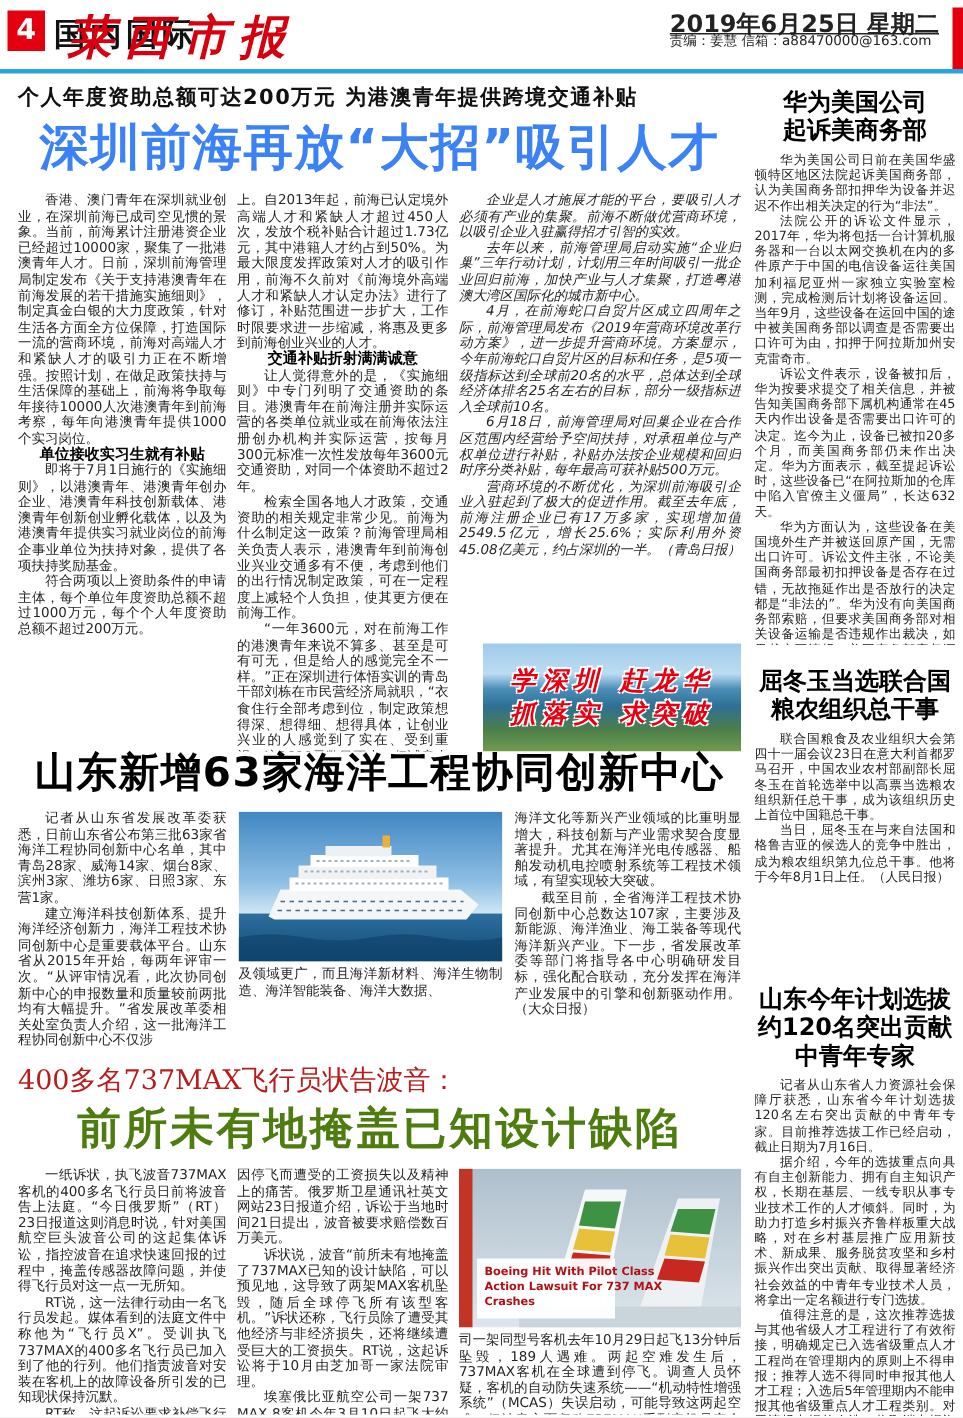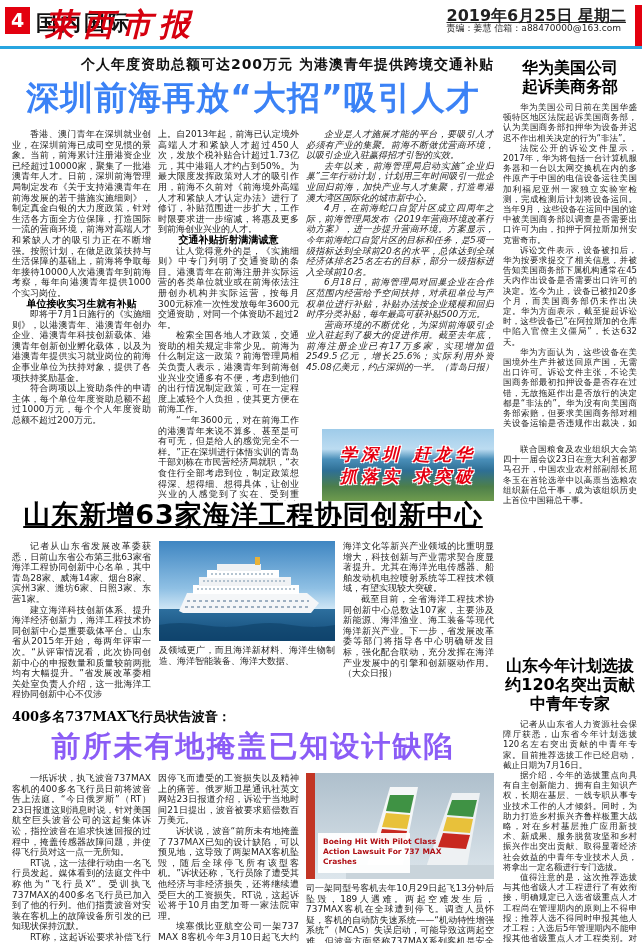--- a/index.html
+++ b/index.html
@@ -22,45 +22,45 @@
 
   
   .bodytxt { font-size:9px; line-height:10.6px; text-align:justify; color:#242424; }
   .bodytxt p { text-indent:2em; margin:0; }
   .bodytxt p.cont { text-indent:0; }
   .subhead { font-size:10px; font-weight:bold; text-align:center; text-indent:0 !important; margin:3px 0 2px 0; color:#000; }
   .cols { display:flex; }
 
   
   .a1 { position:absolute; top:56px; left:12px; width:482px; height:434px; }
-  .a1-kicker { text-align:right; font-size:14px; font-weight:bold; color:#111; letter-spacing:1px; }
+  .a1-kicker { text-align:left; font-size:14px; font-weight:bold; color:#111; letter-spacing:1px; }
   .a1-headline { text-align:center; font-size:33px; font-weight:bold; color:#3b82f6; letter-spacing:1px; margin-top:2px; }
   .a1-cols { margin-top:8px; height:372px; overflow:hidden; }
   .a1 .c1 { width:139px; margin-right:7px; overflow:hidden; }
   .a1 .c2 { width:141px; margin-right:7px; overflow:hidden; }
   .a1 .c3 { width:188px; overflow:hidden; display:flex; flex-direction:column;font-style:italic; }
   .banner { margin-top:auto; margin-left:16px; width:172px; height:72px; position:relative;
             background:linear-gradient(180deg,#9ecbe9 0%,#bcdcf1 28%,#4a8fb9 42%,#2e6f95 58%,#4d7f4a 80%,#6f9c4e 100%);
             display:flex; flex-direction:column; justify-content:center; align-items:center; overflow:hidden; }
   .banner-line { font-size:17px; font-weight:bold; color:#e60012; letter-spacing:4px; line-height:22px;
             text-shadow:-1px -1px 0 #fff,1px -1px 0 #fff,-1px 1px 0 #fff,1px 1px 0 #fff; white-space:nowrap; }
 
   
   .a2 { position:absolute; top:497px; left:12px; width:482px; height:206px; overflow:hidden; }
-  .a2-headline { text-align:center; font-size:27px; font-weight:bold; color:#000; letter-spacing:1px;text-decoration:underline; }
+  .a2-headline { text-align:center; font-size:27px; font-weight:bold; color:#000; letter-spacing:1px; }
   .a2-cols { margin-top:8px; height:158px; overflow:hidden; }
   .a2 .c1 { width:139px; margin-right:8px; overflow:hidden; }
   .a2 .c2 { width:176px; margin-right:8px; overflow:hidden; }
   .a2 .c3 { width:151px; overflow:hidden; }
   .shipimg { width:176px; height:100px; display:block; margin-bottom:4px; }
 
   
   .a3 { position:absolute; top:708px; left:12px; width:482px; height:235px; overflow:hidden; }
-  .a3-kicker { font-family:"DejaVu Serif", serif; font-size:13px; color:#000000;font-weight:bold; }
-  .a3-headline { text-align:center; font-size:29px; font-weight:bold; color:#8b5cf6; letter-spacing:2px; margin-top:1px; }
+  .a3-kicker { font-family:"DejaVu Serif", serif; font-size:18px; color:#b91c1c; }
+  .a3-headline { text-align:center; font-size:29px; font-weight:bold; color:#4d7c0f; letter-spacing:2px; margin-top:1px; }
   .a3-cols { margin-top:6px; height:172px; overflow:hidden; }
   .a3 .c1 { width:139px; margin-right:7px; overflow:hidden; }
   .a3 .c2 { width:141px; margin-right:7px; overflow:hidden; }
   .a3 .c3 { width:188px; overflow:hidden; }
   .planeimg { width:188px; height:106px; display:block; margin-bottom:4px; }
 
   
   .sb { position:absolute; top:58px; left:503px; width:134px; height:884px; }
   .sb-art { margin-bottom:14px; }
   .sb-headline { text-align:center; font-weight:bold; color:#000; font-size:16px; line-height:19px; margin-bottom:6px; }
@@ -219,22 +219,27 @@
       </div>
       <div class="bodytxt">
         <p>华为美国公司日前在美国华盛顿特区地区法院起诉美国商务部，认为美国商务部扣押华为设备并迟迟不作出相关决定的行为“非法”。</p>
         <p>法院公开的诉讼文件显示，2017年，华为将包括一台计算机服务器和一台以太网交换机在内的多件原产于中国的电信设备运往美国加利福尼亚州一家独立实验室检测，完成检测后计划将设备运回。当年9月，这些设备在运回中国的途中被美国商务部以调查是否需要出口许可为由，扣押于阿拉斯加州安克雷奇市。</p>
         <p>诉讼文件表示，设备被扣后，华为按要求提交了相关信息，并被告知美国商务部下属机构通常在45天内作出设备是否需要出口许可的决定。迄今为止，设备已被扣20多个月，而美国商务部仍未作出决定。华为方面表示，截至提起诉讼时，这些设备已“在阿拉斯加的仓库中陷入官僚主义僵局”，长达632天。</p>
         <p>华为方面认为，这些设备在美国境外生产并被送回原产国，无需出口许可。诉讼文件主张，不论美国商务部最初扣押设备是否存在过错，无故拖延作出是否放行的决定都是“非法的”。华为没有向美国商务部索赔，但要求美国商务部对相关设备运输是否违规作出裁决，如果裁定不违规，美国商务部应归还相关设备。（新华网）</p>
       </div>
     </div>
 
     <div class="sb-art sb-qu">
+      <div class="sb-headline">
+        <div>屈冬玉当选联合国</div>
+        <div>粮农组织总干事</div>
+      </div>
       <div class="bodytxt">
         <p>联合国粮食及农业组织大会第四十一届会议23日在意大利首都罗马召开，中国农业农村部副部长屈冬玉在首轮选举中以高票当选粮农组织新任总干事，成为该组织历史上首位中国籍总干事。</p>
+        <p>当日，屈冬玉在与来自法国和格鲁吉亚的候选人的竞争中胜出，成为粮农组织第九位总干事。他将于今年8月1日上任。（人民日报）</p>
       </div>
     </div>
 
     <div class="sb-art sb-zj">
       <div class="sb-headline">
         <div>山东今年计划选拔</div>
         <div>约120名突出贡献</div>
         <div>中青年专家</div>
       </div>
       <div class="bodytxt">

